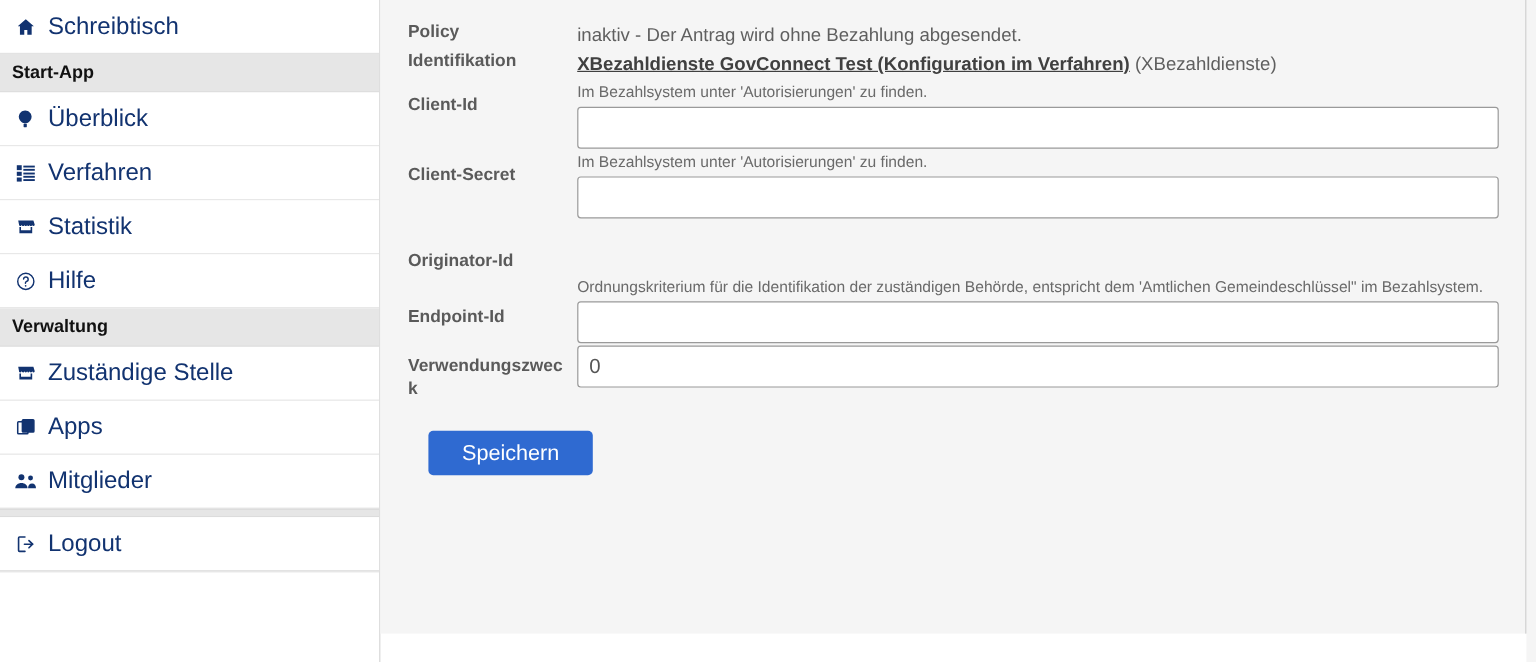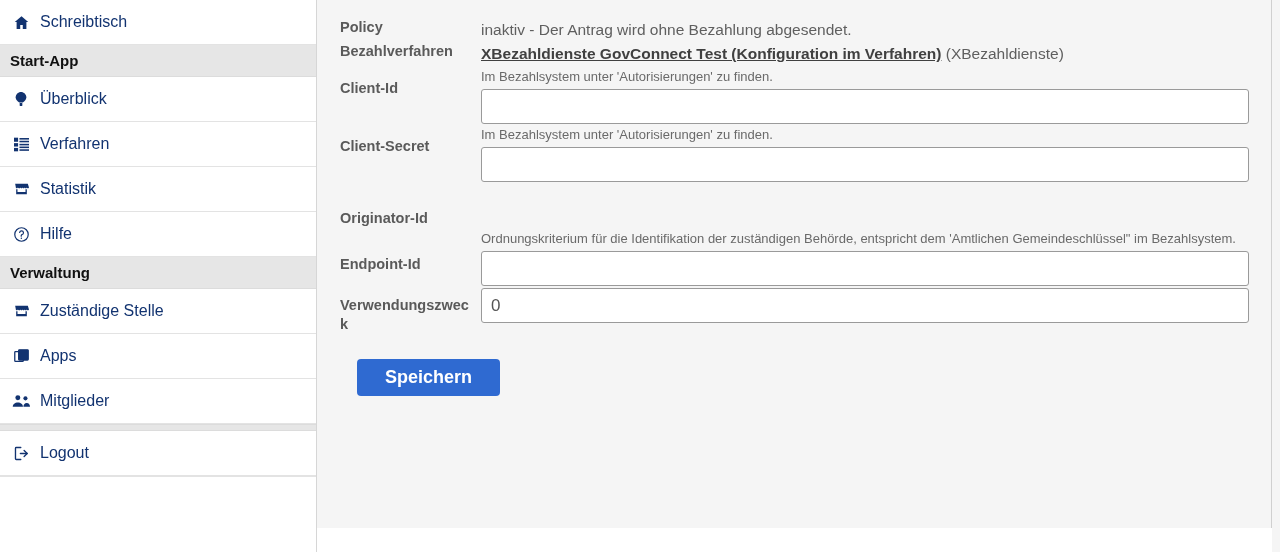--- a/index.html
+++ b/index.html
@@ -25,21 +25,21 @@
     height: 552px;
     overflow: hidden;
   }
   .nav-item {
     display: flex;
     align-items: center;
     height: 45px;
     padding: 0 0 0 10px;
     border-bottom: 1px solid #e3e3e3;
     color: #123370;
-    font-size: 16px;
+    font-size: 20px;
     cursor: pointer;
     background: #ffffff;
     white-space: nowrap;
   }
   .nav-item .nic {
     width: 22px;
     flex: 0 0 22px;
     display: inline-flex;
     align-items: center;
     justify-content: center;
@@ -135,21 +135,21 @@
   .row-pair .lbl { padding-top: 13px; }
   .row-pair.two-line .lbl { padding-top: 27px; }
   .row-pair.wrap-lbl .lbl { padding-top: 10px; }
 
   .save-wrap { padding: 25px 0 0 17px; }
   .btn-save {
     display: inline-block;
     background: #2f6ad1;
     color: #ffffff;
     font-size: 18px;
-    font-weight: bold;
+    font-weight: normal;
     border: none;
     border-radius: 4px;
     padding: 0 28px;
     height: 37px;
     line-height: 37px;
     cursor: pointer;
     font-family: "Liberation Sans", sans-serif;
   }
 
   .right-rail {
@@ -282,21 +282,21 @@
     <div class="form">
 
       <div class="row row-policy">
         <div class="lbl">Policy</div>
         <div class="fld">
           <div class="static-val">inaktiv - Der Antrag wird ohne Bezahlung abgesendet.</div>
         </div>
       </div>
 
       <div class="row row-policy">
-        <div class="lbl">Bezahlverfahren</div>
+        <div class="lbl">Identifikation</div>
         <div class="fld">
           <div class="static-val"><b>XBezahldienste GovConnect Test (Konfiguration im Verfahren)</b><span> (XBezahldienste)</span></div>
         </div>
       </div>
 
       <div class="row row-pair">
         <div class="lbl">Client-Id</div>
         <div class="fld">
           <div class="help">Im Bezahlsystem unter 'Autorisierungen' zu finden.</div>
           <input class="txt" type="text" value="" style="">

